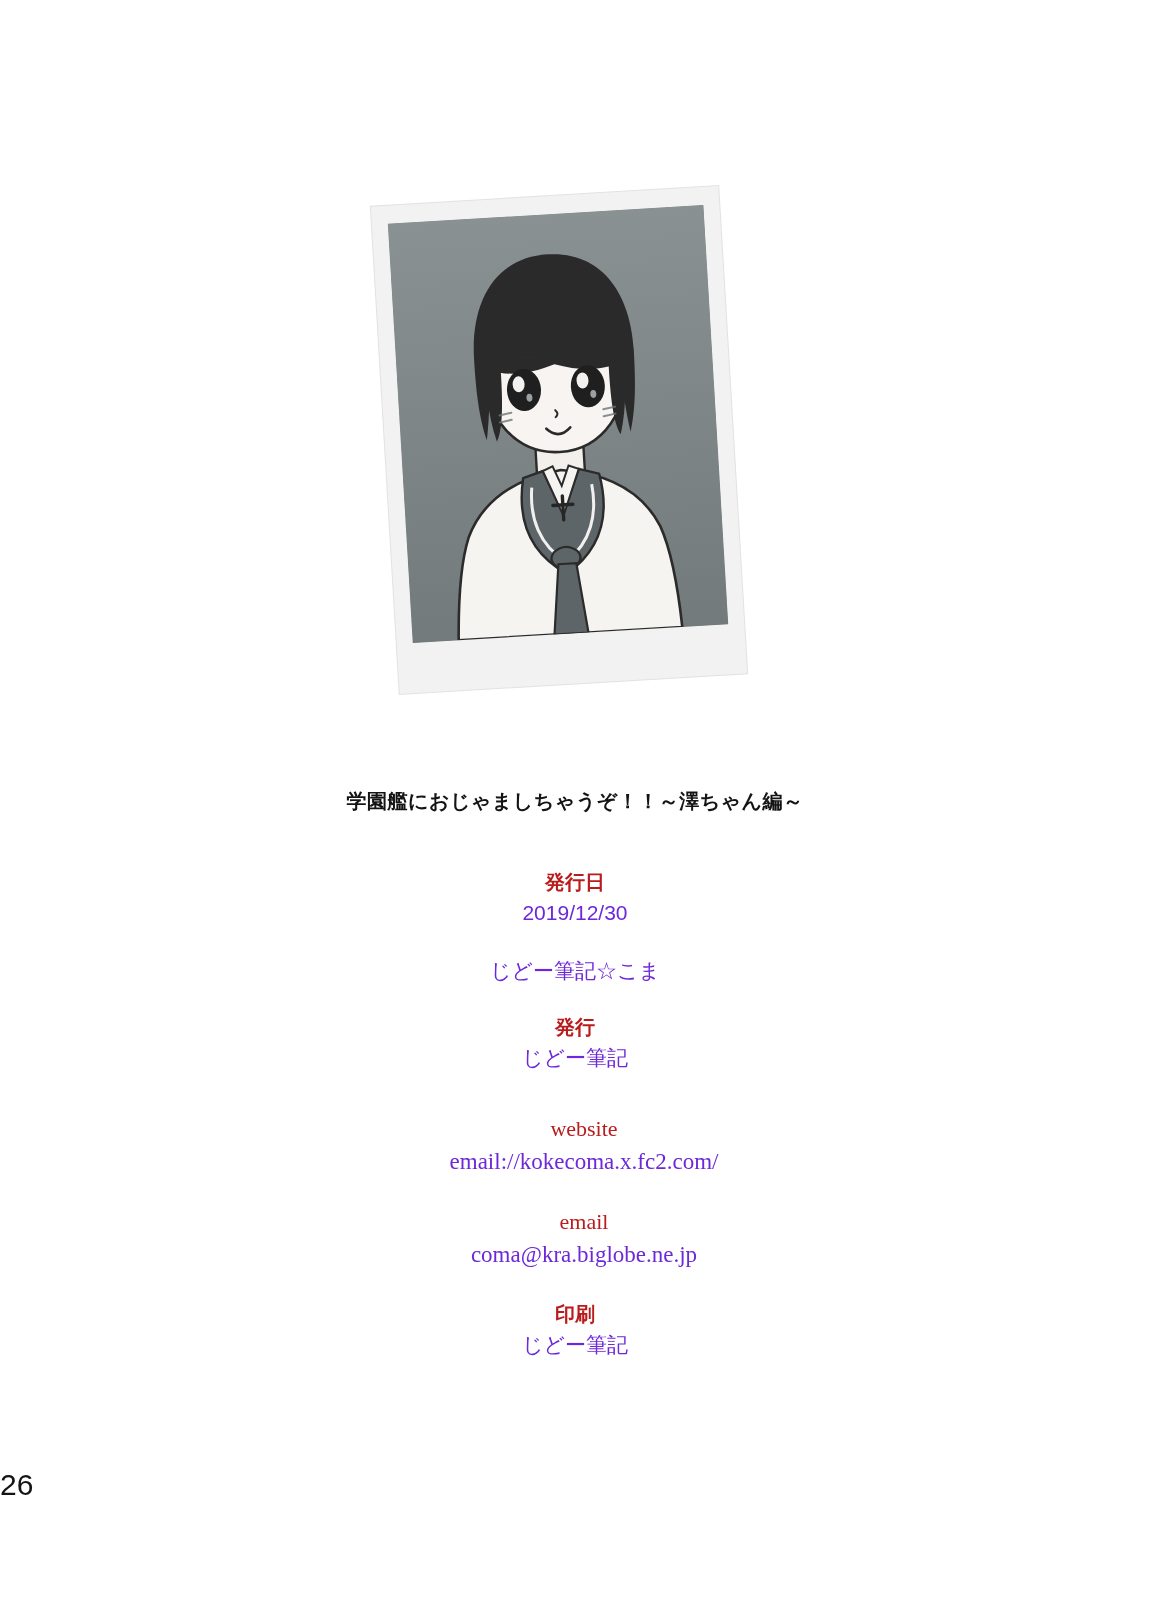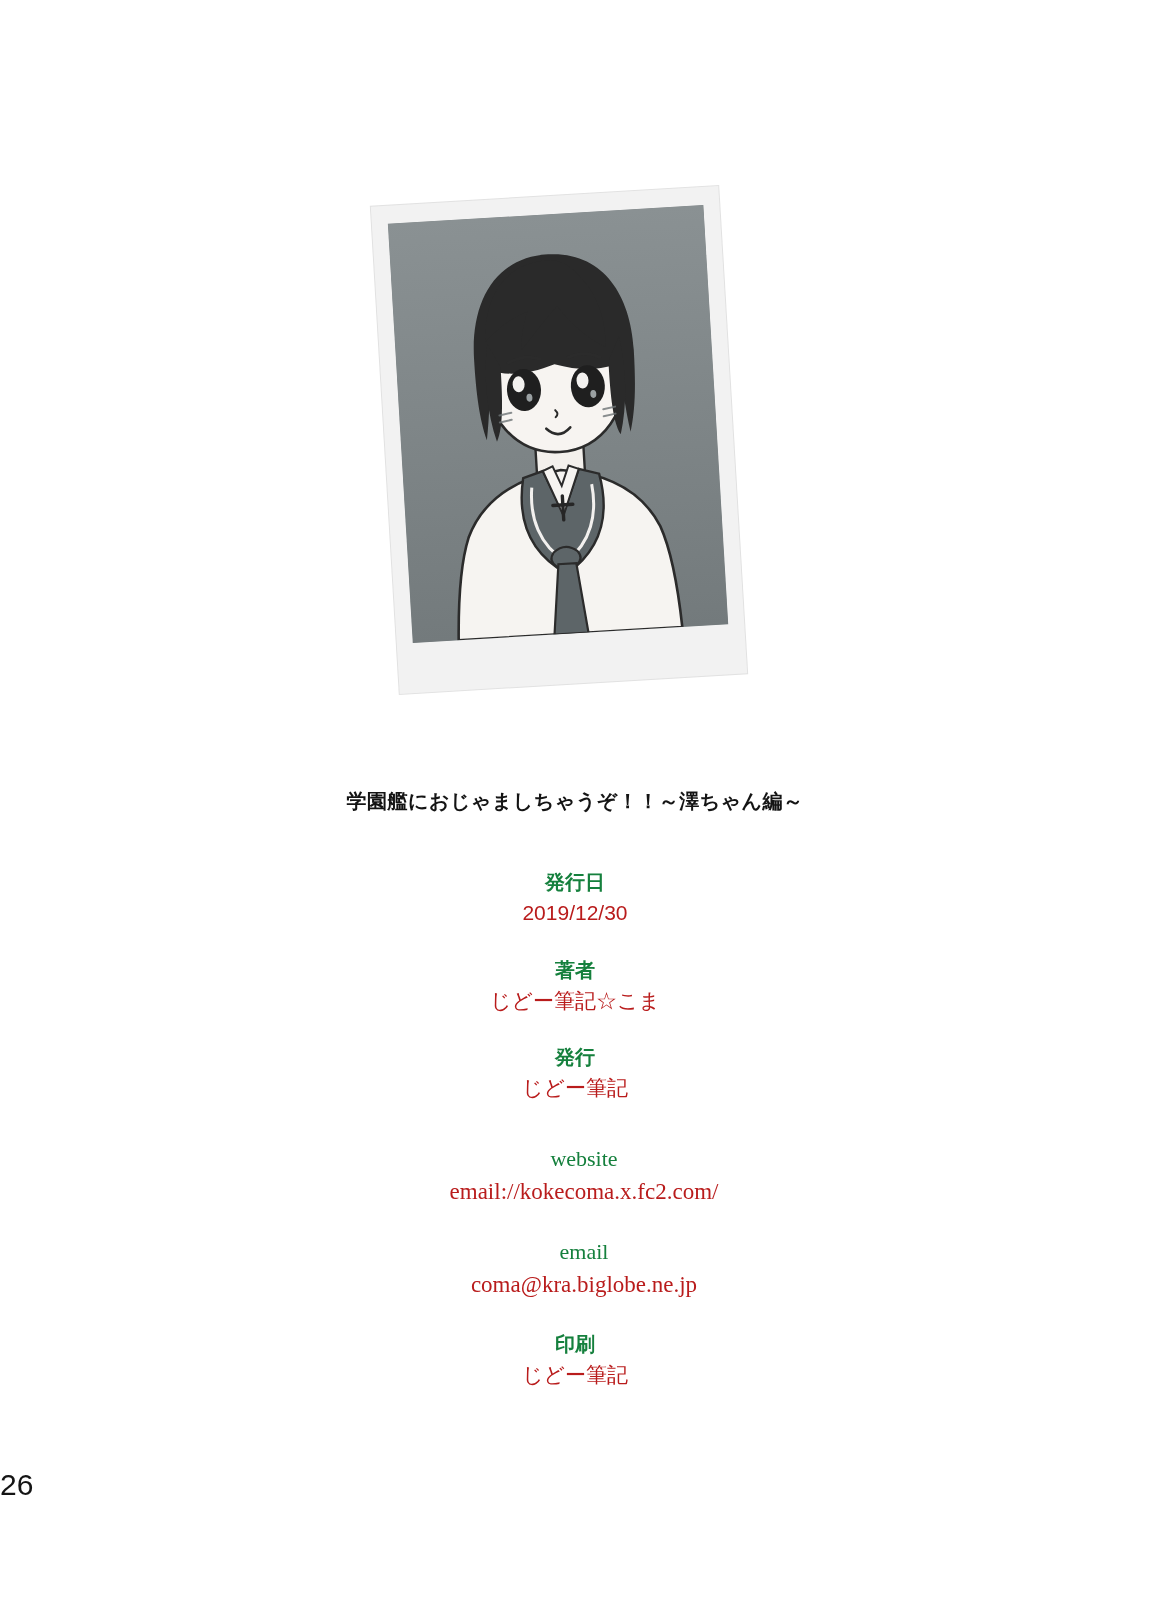--- a/index.html
+++ b/index.html
@@ -76,27 +76,27 @@
     color: #141414;
   }
   .field {
     margin: 0 0 26px 0;
   }
   .field .label {
     font-size: 20px;
     font-weight: bold;
     line-height: 1.5;
     display: block;
-    color: #15803d;
+    color: #b91c1c;
   }
   .field .value {
     font-size: 21px;
     line-height: 1.5;
     display: block;
-    color: #b91c1c;
+    color: #6d28d9;
   }
   .field.latin .label,
   .field.latin .value {
     font-family: "Liberation Serif", serif;
     font-weight: normal;
     padding-left: 18px;
   }
   .field.latin .label { font-size: 22px; }
   .field.latin .value { font-size: 23px; }
 
@@ -181,21 +181,20 @@
 
 <div class="colophon">
   <div class="doujin-title">学園艦におじゃましちゃうぞ！！～澤ちゃん編～</div>
 
   <div class="field">
     <span class="label">発行日</span>
     <span class="value">2019/12/30</span>
   </div>
 
   <div class="field">
-    <span class="label">著者</span>
     <span class="value">じどー筆記☆こま</span>
   </div>
 
   <div class="field">
     <span class="label">発行</span>
     <span class="value">じどー筆記</span>
   </div>
 
   <div class="spacer-sm"></div>
 

